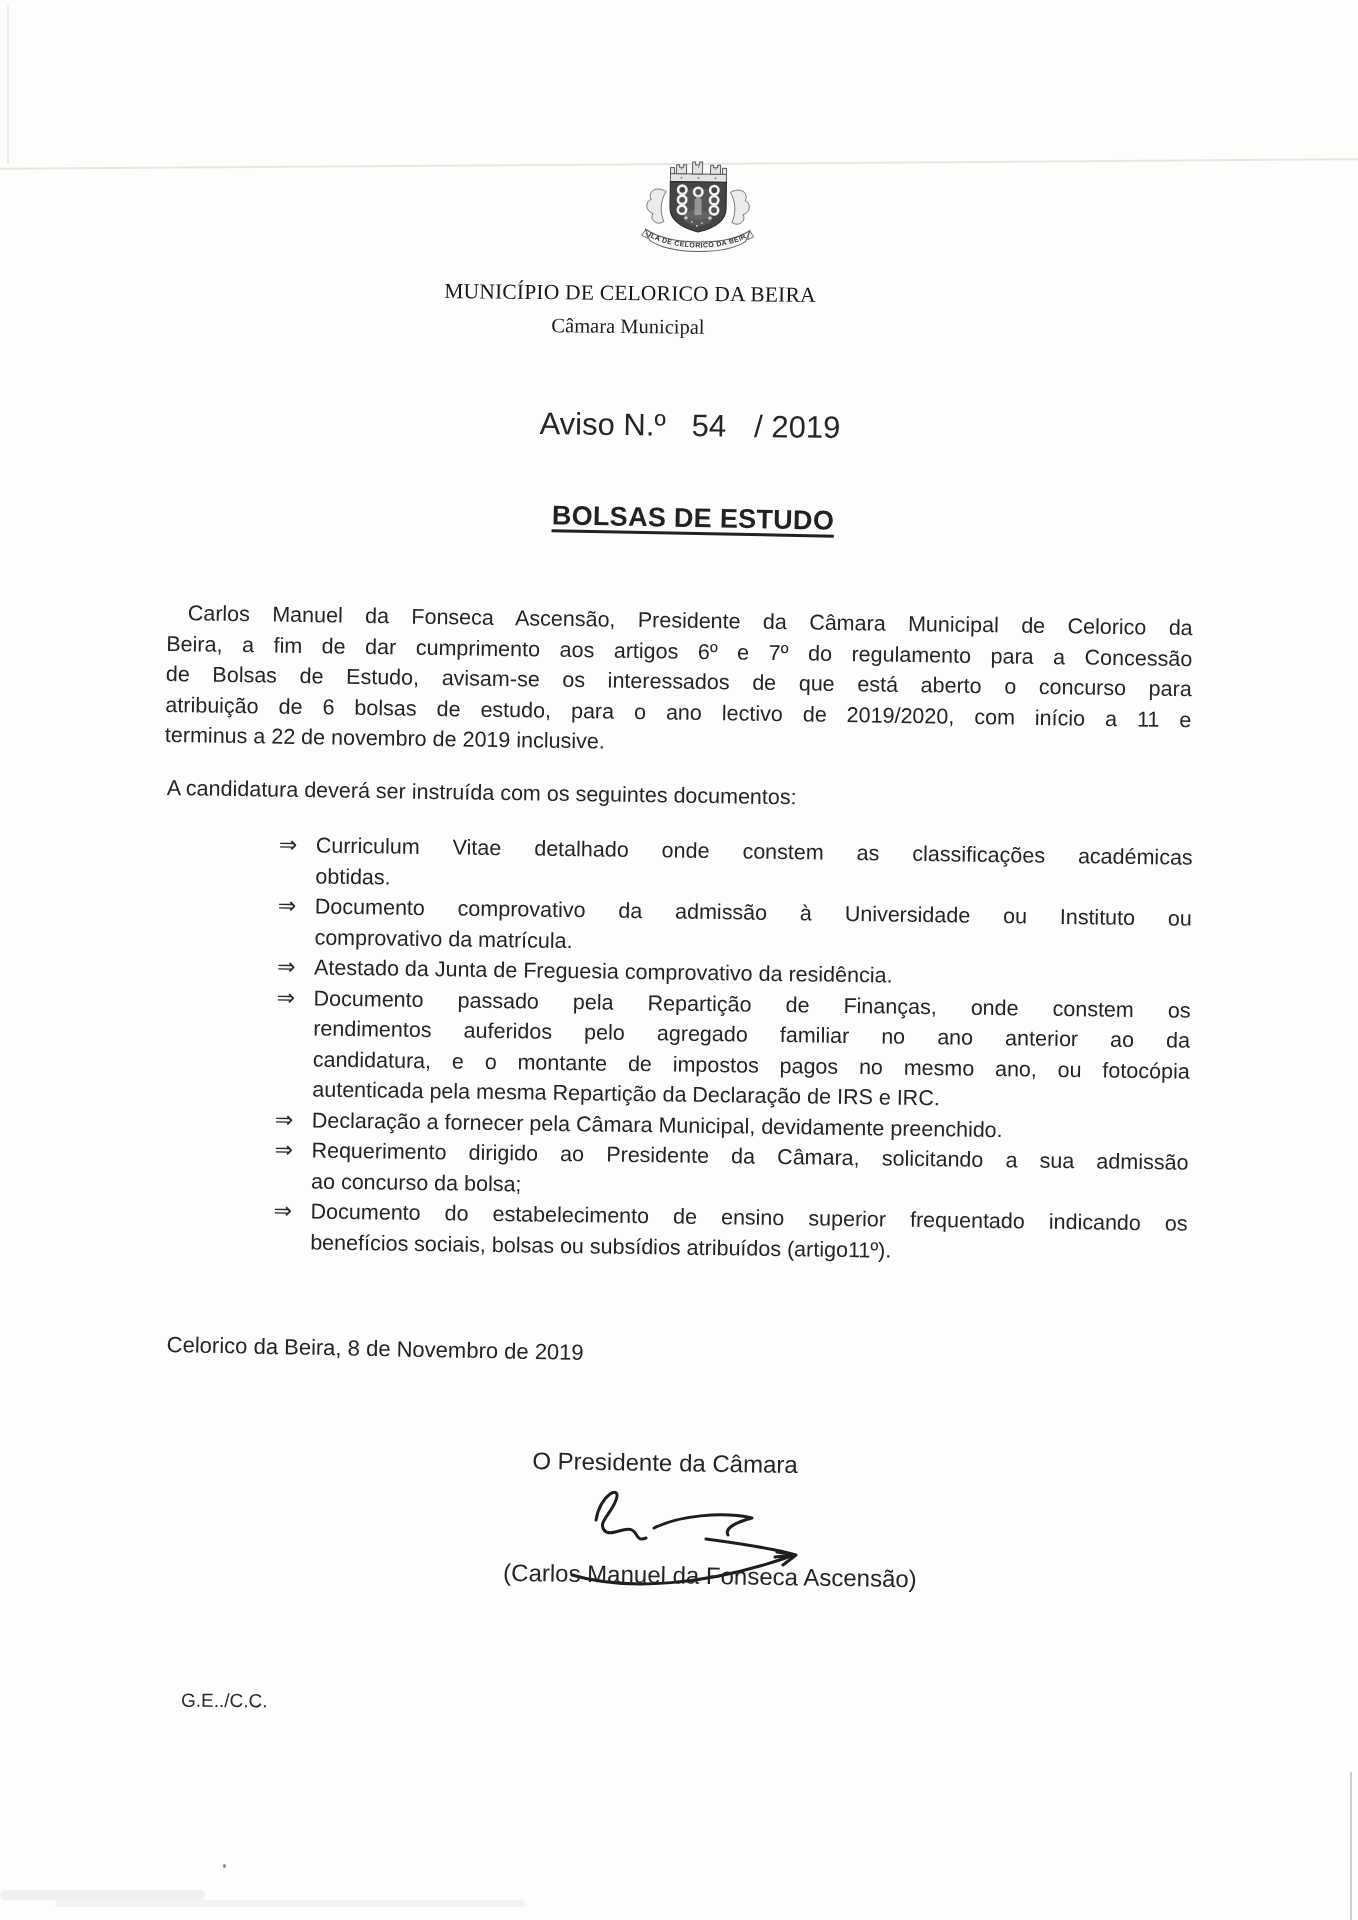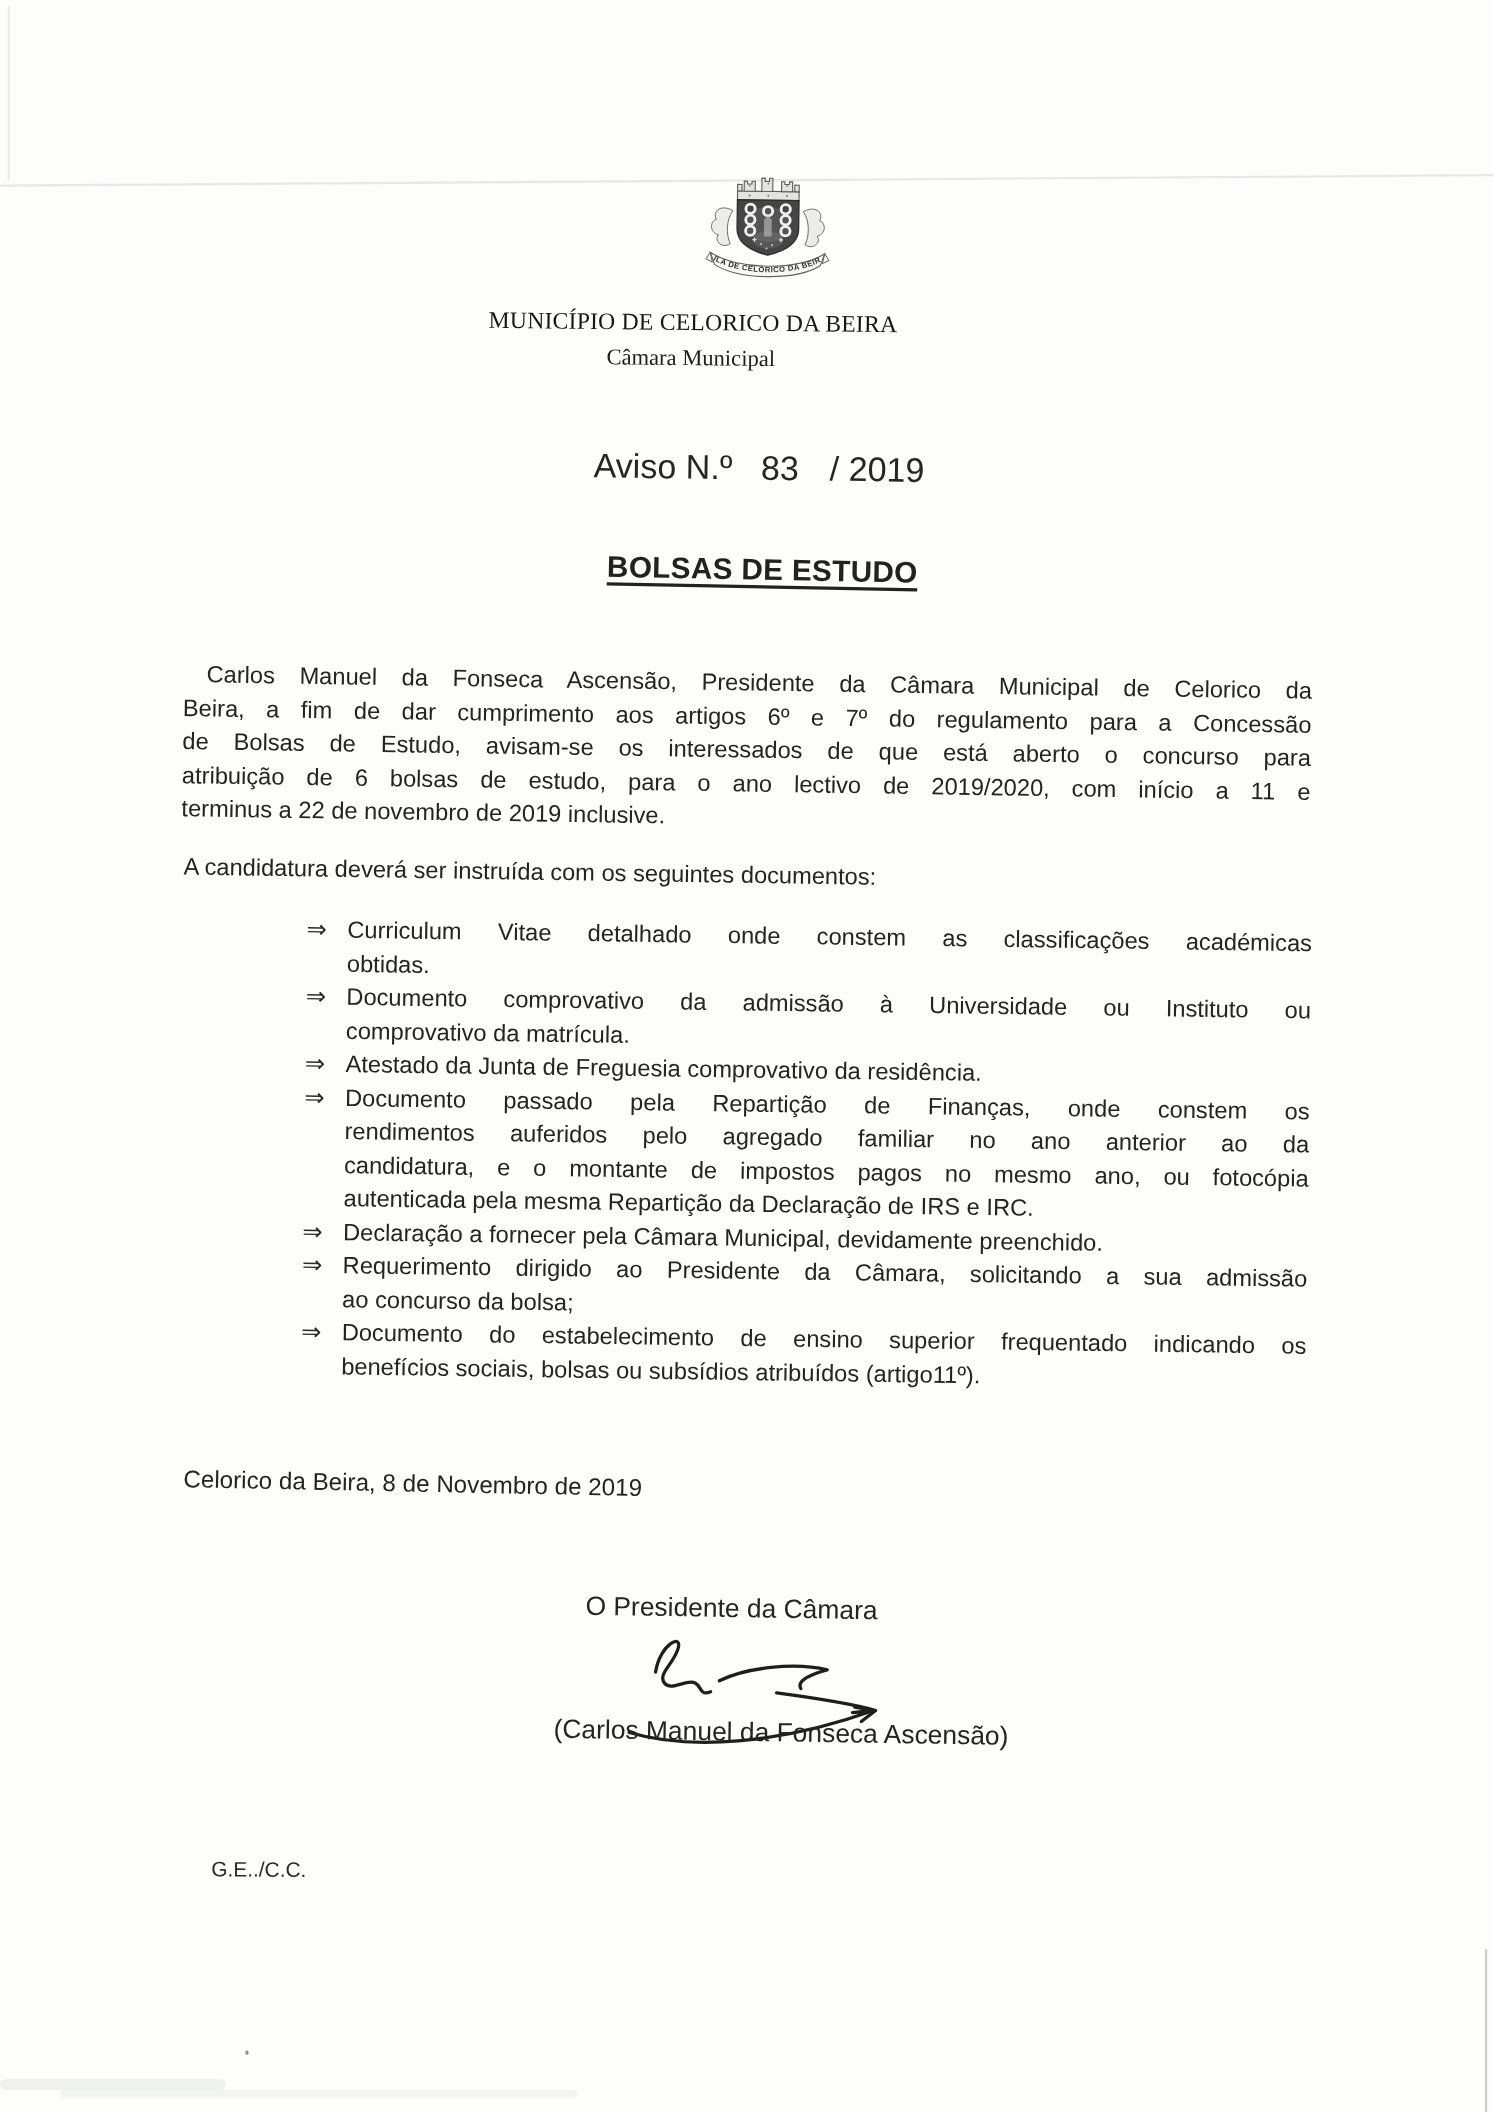--- a/index.html
+++ b/index.html
@@ -37,21 +37,21 @@
   .doc-list{left:279px;top:830px;width:914px;font-size:21.5px;line-height:30.5px;
             transform:rotate(0.8deg);transform-origin:0 0;}
   .bullet-row{display:flex;align-items:flex-start;}
   .marker{width:37px;flex:0 0 37px;font-size:22px;color:#2a2a2a;}
   .bullet-text{flex:1;}
   
   .date-line{left:167px;top:1332px;font-size:22px;transform:rotate(1.1deg);transform-origin:0 0;}
   .sig-role{left:0;top:1449px;width:1330px;text-align:center;font-size:24px;transform:rotate(0.9deg);}
   .sig-name{left:0;top:1562px;width:1420px;text-align:center;font-size:24px;transform:rotate(0.9deg);}
   .sig-img{left:556px;top:1478px;}
-  .footer-ref{left:192px;top:1690px;font-size:19px;color:#2b2b2b;transform:rotate(0.4deg);}
+  .footer-ref{left:181px;top:1690px;font-size:19px;color:#2b2b2b;transform:rotate(0.4deg);}
   .crest{left:636px;top:152px;transform:rotate(0.8deg);}
 </style>
 </head>
 <body>
 
 <div class="abs scan-topline"></div>
 <div class="abs scan-leftline"></div>
 <div class="abs scan-rightline"></div>
 <div class="abs scan-smudge1"></div>
 <div class="abs scan-smudge2"></div>
@@ -111,21 +111,21 @@
     <text font-size="7" font-weight="bold" letter-spacing="0.4" fill="#2f2f2f" font-family="Liberation Sans, DejaVu Sans, sans-serif">
       <textPath href="#bannerPath" startOffset="50%" text-anchor="middle">VILA DE CELORICO DA BEIRA</textPath>
     </text>
   </svg>
 </div>
 
 <div class="abs org-name">MUNICÍPIO DE CELORICO DA BEIRA</div>
 <div class="abs org-sub">Câmara Municipal</div>
 
 <div class="abs aviso">
-  <span>Aviso N.º</span><span class="num">83</span><span class="yr">/ 2019</span>
+  <span>Aviso N.º</span><span class="num">54</span><span class="yr">/ 2019</span>
 </div>
 
 <div class="abs doc-title">
   <span>BOLSAS DE ESTUDO</span>
 </div>
 
 <div class="abs intro">
   <div class="jl ind">Carlos Manuel da Fonseca Ascensão, Presidente da Câmara Municipal de Celorico da</div>
   <div class="jl">Beira, a fim de dar cumprimento aos artigos 6º e 7º do regulamento para a Concessão</div>
   <div class="jl">de Bolsas de Estudo, avisam-se os interessados de que está aberto o concurso para</div>

